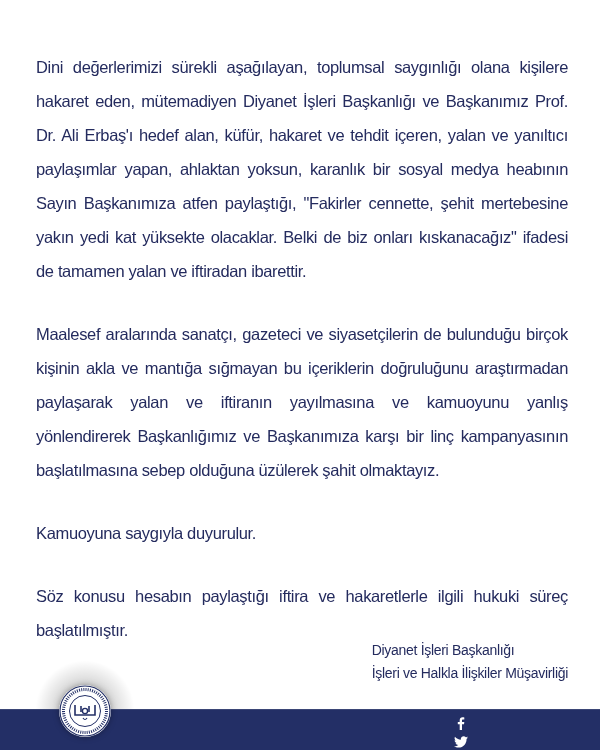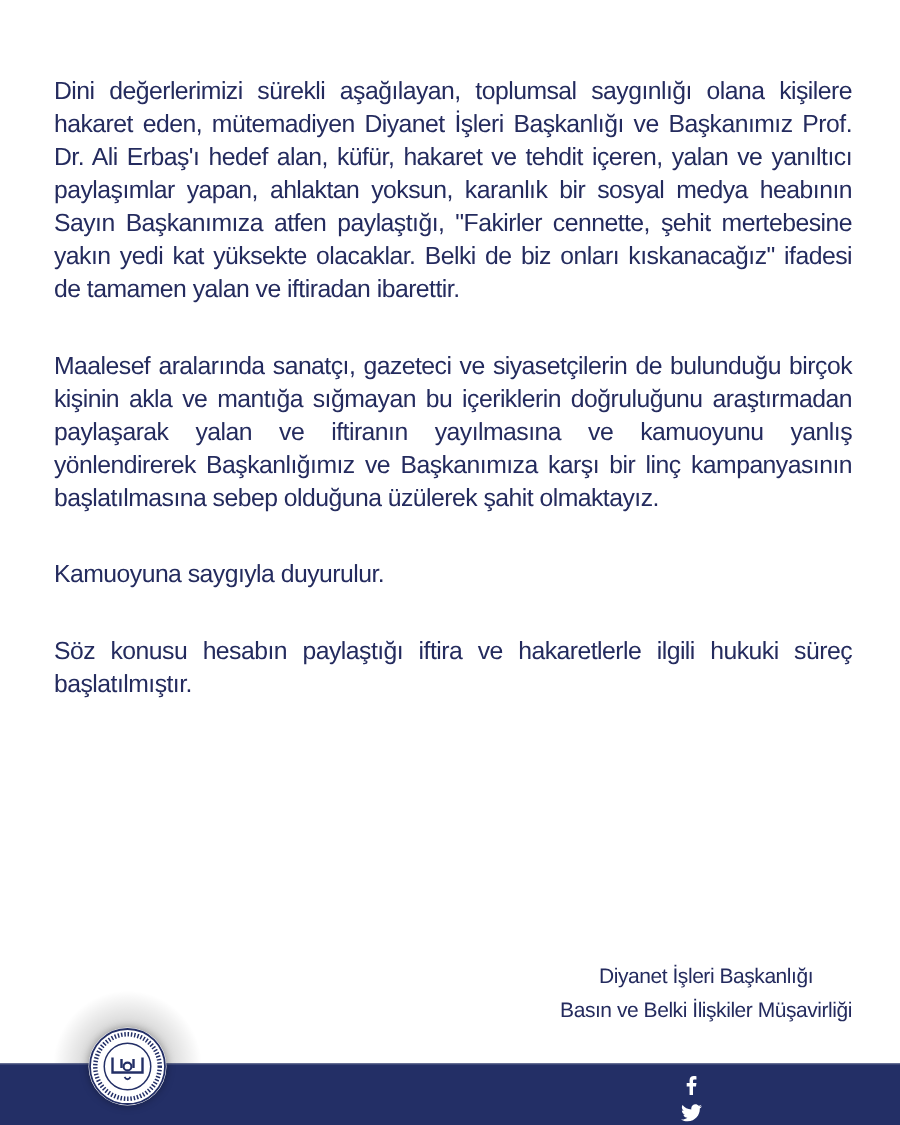--- a/index.html
+++ b/index.html
@@ -20,37 +20,37 @@
       width: 600px; height: 750px;
       background: #ffffff;
     }
     .body-text {
       position: absolute;
       left: 36px;
       top: 50px;
       width: 532px;
       color: #242b5e;
       font-size: 16.5px;
-      line-height: 22px;
+      line-height: 34px;
       letter-spacing: -0.35px;
       transform-origin: 0 0;
     }
     .para {
       margin: 0 0 29px 0;
       text-align: justify;
       text-align-last: left;
     }
     .signature {
       position: absolute;
       right: 32px;
       top: 639px;
       color: #242b5e;
       font-size: 14px;
       line-height: 23px;
-      text-align: center;
+      text-align: left;
       letter-spacing: -0.3px;
     }
     .signature div { white-space: nowrap; }
 
     .logo-glow {
       position: absolute;
       left: 35px;
       top: 660px;
       width: 100px;
       height: 100px;
@@ -110,21 +110,21 @@
 
   <div class="body-text">
     <p class="para">Dini değerlerimizi sürekli aşağılayan, toplumsal saygınlığı olana kişilere hakaret eden,  mütemadiyen Diyanet İşleri Başkanlığı ve Başkanımız Prof. Dr. Ali Erbaş'ı hedef alan, küfür, hakaret ve tehdit içeren, yalan ve yanıltıcı paylaşımlar yapan, ahlaktan yoksun, karanlık bir sosyal medya heabının Sayın Başkanımıza atfen paylaştığı, "Fakirler cennette, şehit mertebesine yakın yedi kat yüksekte olacaklar. Belki de biz onları kıskanacağız" ifadesi de tamamen yalan ve iftiradan ibarettir.</p>
     <p class="para">Maalesef aralarında sanatçı, gazeteci ve siyasetçilerin de bulunduğu birçok kişinin akla ve mantığa sığmayan bu içeriklerin doğruluğunu araştırmadan paylaşarak yalan ve iftiranın yayılmasına ve kamuoyunu yanlış yönlendirerek Başkanlığımız ve Başkanımıza karşı bir linç kampanyasının başlatılmasına sebep olduğuna üzülerek şahit olmaktayız.</p>
     <p class="para">Kamuoyuna saygıyla duyurulur.</p>
     <p class="para">Söz konusu hesabın paylaştığı iftira ve hakaretlerle ilgili hukuki süreç başlatılmıştır.</p>
   </div>
 
   <div class="signature">
     <div>Diyanet İşleri Başkanlığı</div>
-    <div>Basın ve Belki İlişkiler Müşavirliği</div>
+    <div>İşleri ve Halkla İlişkiler Müşavirliği</div>
   </div>
 
   <div class="logo-glow"></div>
 
   <div class="footer"></div>
 
   <div class="logo">
     <svg width="52" height="52" viewBox="0 0 52 52">
       <circle cx="26" cy="26" r="25" fill="#ffffff" stroke="#232f66" stroke-width="1.2"></circle>
       <circle cx="26" cy="26" r="21.5" fill="none" stroke="#232f66" stroke-width="3" stroke-dasharray="1 1.2"></circle>

